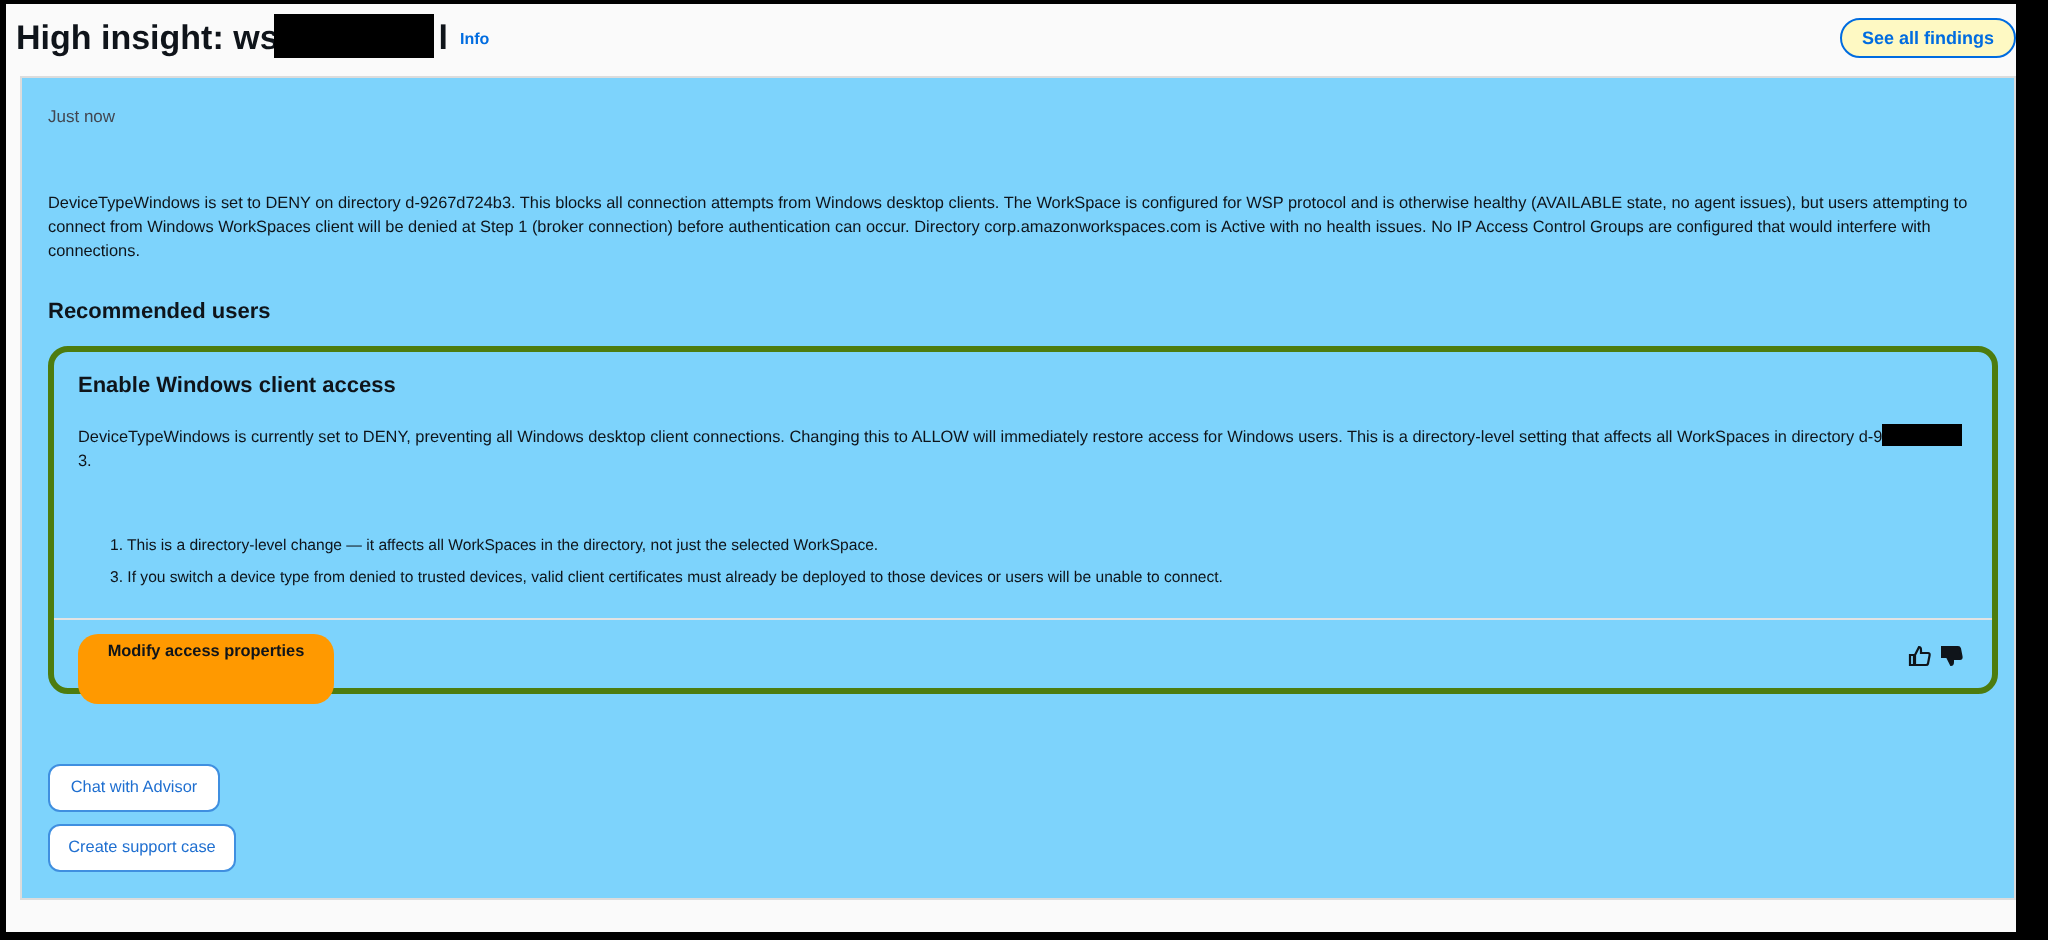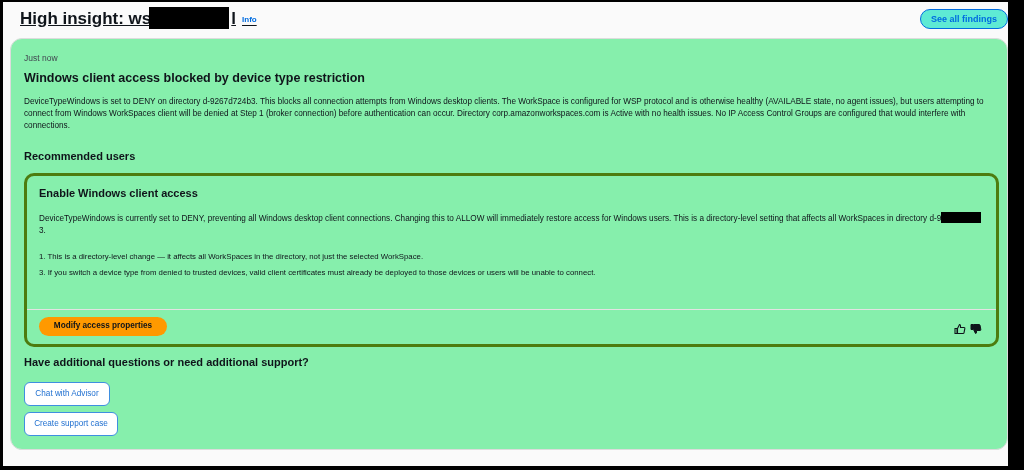--- a/index.html
+++ b/index.html
@@ -1,40 +1,40 @@
 <!DOCTYPE html>
 <html><head>
 <meta charset="utf-8">
 <style>
   html, body { margin:0; padding:0; }
   body { width:1024px; height:470px; background:#000; position:relative; overflow:hidden;
          font-family:"Liberation Sans", "DejaVu Sans", sans-serif; color:#0f141a; }
   .page { position:absolute; left:3px; top:2px; width:1005px; height:464px; background:#fafafa; }
   .header { position:absolute; left:5px; top:7px; right:0; height:26px; }
-  .title { position:absolute; left:12px; top:0; font-size:17px; font-weight:bold; color:#0f141a; white-space:nowrap;text-decoration:underline; }
+  .title { position:absolute; left:0; top:0; font-size:17px; font-weight:bold; color:#0f141a; white-space:nowrap; }
   .redact { display:inline-block; background:#000; vertical-align:middle; }
   .title .redact { width:80px; height:22px; margin-left:-2px; margin-right:2px; position:relative; top:-2px; }
   .info { font-size:8px; font-weight:bold; color:#006ce0; margin-left:6px; position:relative; top:-2px; }
   .see-all { position:absolute; right:0; top:0; width:86px; height:18px; border:1.5px solid #006ce0;
-             border-radius:10px; background:#5eead4; color:#006ce0; font-size:9px; font-weight:bold;
+             border-radius:10px; background:#fef9c3; color:#006ce0; font-size:9px; font-weight:bold;
              text-align:center; line-height:18px; }
-  .card { position:absolute; left:7px; top:36px; width:996px; height:410px; background:#86efac;
-          border:1px solid #dcdcdc; border-radius:12px; }
+  .card { position:absolute; left:7px; top:36px; width:996px; height:410px; background:#7dd3fc;
+          border:1px solid #dcdcdc; border-radius:0; }
   .ts { position:absolute; left:13px; top:14px; font-size:8.5px; color:#424650; }
   .h2 { position:absolute; left:13px; top:32px; font-size:12.5px; font-weight:bold; }
   .p { position:absolute; left:13px; top:57px; width:975px; font-size:8.2px; line-height:12px; color:#0f141a; }
   .h3 { position:absolute; left:13px; top:111px; font-size:11px; font-weight:bold; }
   .inner { position:absolute; left:13px; top:134px; width:969px; height:168px; border:3px solid #4d7c0f; border-radius:10px; }
   .inner .h4 { position:absolute; left:12px; top:11px; font-size:11px; font-weight:bold; }
   .inner .p2 { position:absolute; left:12px; top:37px; width:945px; font-size:8.2px; line-height:12px; }
   .p2 .redact { width:40px; height:11px; position:relative; top:-1px; }
-  .steps { position:absolute; left:12px; top:73px; width:940px; margin:0; padding:0; list-style:none; }
+  .steps { position:absolute; left:12px; top:73px; width:940px; margin:16px; padding:0; list-style:none; }
   .steps li { font-size:7.8px; line-height:15.5px; }
   .divider { position:absolute; left:0; right:0; top:133px; border-top:1px solid #e3e3e3; }
-  .modify { position:absolute; left:12px; top:141px; width:128px; height:19px; border-radius:10px;
+  .modify { position:absolute; left:12px; top:141px; width:128px; height:35px; border-radius:10px;
             background:#ff9900; color:#0f141a; font-size:8.2px; font-weight:bold; text-align:center; line-height:17px; }
   .fb { position:absolute; top:145px; width:12px; height:12px; }
   .fb.up { right:30px; } .fb.down { right:14px; }
   .h5 { position:absolute; left:13px; top:317px; font-size:11px; font-weight:bold; }
   .btn2 { position:absolute; left:13px; height:22px; border:1.3px solid #3f8fe0; border-radius:6px; background:#fff;
           color:#1f6fd0; font-size:8.2px; text-align:center; line-height:22px; padding:0 8px; }
   .chat { top:343px; width:68px; }
   .support { top:373px; width:76px; }
 </style>
 </head>
@@ -43,21 +43,20 @@
 <div class="page">
   <div class="header">
     <div class="title">
       <span>High insight: ws</span><span class="redact"></span><span>l</span><span class="info">Info</span>
     </div>
     <div class="see-all">See all findings</div>
   </div>
 
   <div class="card">
     <div class="ts">Just now</div>
-    <div class="h2">Windows client access blocked by device type restriction</div>
     <div class="p">DeviceTypeWindows is set to DENY on directory d-9267d724b3. This blocks all connection attempts from Windows desktop clients. The WorkSpace is configured for WSP protocol and is otherwise healthy (AVAILABLE state, no agent issues), but users attempting to connect from Windows WorkSpaces client will be denied at Step 1 (broker connection) before authentication can occur. Directory corp.amazonworkspaces.com is Active with no health issues. No IP Access Control Groups are configured that would interfere with connections.</div>
     <div class="h3">Recommended users</div>
 
     <div class="inner">
       <div class="h4">Enable Windows client access</div>
       <div class="p2"><span>DeviceTypeWindows is currently set to DENY, preventing all Windows desktop client connections. Changing this to ALLOW will immediately restore access for Windows users. This is a directory-level setting that affects all WorkSpaces in directory d-9</span><span class="redact"></span><span>3.</span></div>
       <ol class="steps">
         <li>1. This is a directory-level change — it affects all WorkSpaces in the directory, not just the selected WorkSpace.</li>
         <li>3. If you switch a device type from denied to trusted devices, valid client certificates must already be deployed to those devices or users will be unable to connect.</li>
       </ol>
@@ -68,17 +67,16 @@
             <path d="M1 5.5h2v5H1z M3.5 5.5 L5.5 1.5 Q6.5 1.5 6.5 3 V4.5 H10 Q11 4.5 10.8 5.6 L10 9.8 Q9.8 10.5 9 10.5 H3.5 Z" fill="none" stroke="#0f141a" stroke-width="1.1"></path>
           </svg>
       </span>
       <span class="fb down">
         <svg width="12" height="12" viewBox="0 0 12 12">
             <path d="M1 1.5h2v5H1z M3.5 1.5 H9 Q9.8 1.5 10 2.2 L10.8 6.4 Q11 7.5 10 7.5 H6.5 V9 Q6.5 10.5 5.5 10.5 L3.5 6.5 Z" fill="#0f141a" stroke="#0f141a" stroke-width="1"></path>
           </svg>
       </span>
     </div>
 
-    <div class="h5">Have additional questions or need additional support?</div>
     <div class="btn2 chat">Chat with Advisor</div>
     <div class="btn2 support">Create support case</div>
   </div>
 </div>
 
 </body></html>

